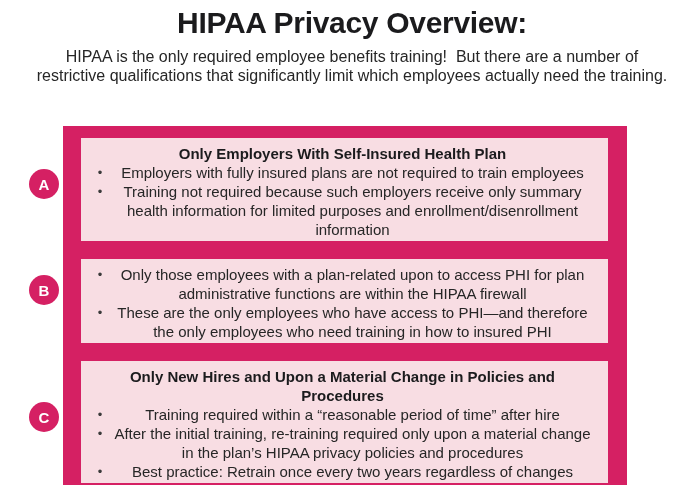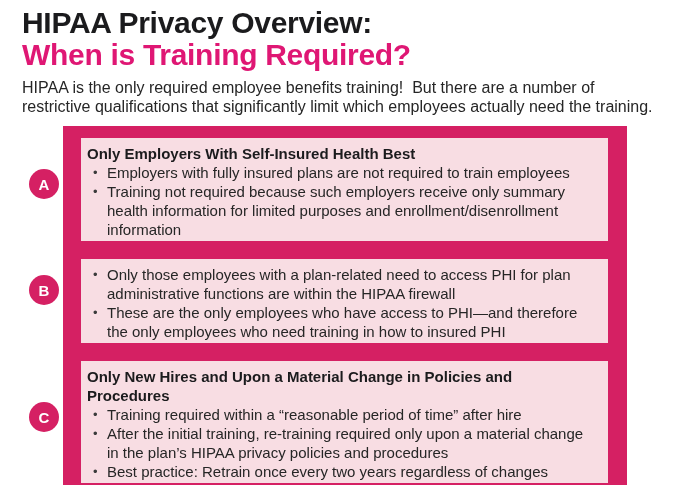--- a/index.html
+++ b/index.html
@@ -3,21 +3,21 @@
 <meta charset="utf-8">
 <style>
   :root{
     --brand-pink:#df1774;
     --frame-pink:#d52063;
     --light-pink:#f8dde3;
     --title-black:#1b1b1d;
     --body-text:#262626;
     --circle-text:#ffffff;
   }
-  *{margin:0;padding:0;box-sizing:border-box;}
+  *{margin:0;padding:0;box-sizing:border-box;text-align:center;}
   html,body{width:692px;height:485px;}
   body{
     position:relative;
     background:#ffffff;
     font-family:"Liberation Sans", sans-serif;
     overflow:hidden;
   }
   .header{
     position:absolute;
     left:22px;
@@ -101,42 +101,41 @@
   }
   #circle-a{top:169px;}
   #circle-b{top:275px;}
   #circle-c{top:402px;}
 </style>
 </head>
 <body>
 
 <div class="header">
   <div class="title">HIPAA Privacy Overview:</div>
-  <div class="subtitle">When is Training Required?</div>
   <div class="intro"><span>HIPAA is the only required employee benefits training!  But there are a number of</span><br><span>restrictive qualifications that significantly limit which employees actually need the training.</span></div>
 </div>
 
 <div class="frame">
 
   <div class="card">
-    <div class="card-title">Only Employers With Self-Insured Health Best</div>
+    <div class="card-title">Only Employers With Self-Insured Health Plan</div>
     <div class="bullet-row">
       <span class="bullet-marker">•</span>
       <span class="bullet-text">Employers with fully insured plans are not required to train employees</span>
     </div>
     <div class="bullet-row">
       <span class="bullet-marker">•</span>
       <span class="bullet-text">Training not required because such employers receive only summary health information for limited purposes and enrollment/disenrollment information</span>
     </div>
   </div>
 
   <div class="card">
     <div class="bullet-row">
       <span class="bullet-marker">•</span>
-      <span class="bullet-text">Only those employees with a plan-related need to access PHI for plan administrative functions are within the HIPAA firewall</span>
+      <span class="bullet-text">Only those employees with a plan-related upon to access PHI for plan administrative functions are within the HIPAA firewall</span>
     </div>
     <div class="bullet-row">
       <span class="bullet-marker">•</span>
       <span class="bullet-text">These are the only employees who have access to PHI—and therefore the only employees who need training in how to insured PHI</span>
     </div>
   </div>
 
   <div class="card">
     <div class="card-title">Only New Hires and Upon a Material Change in Policies and Procedures</div>
     <div class="bullet-row">

